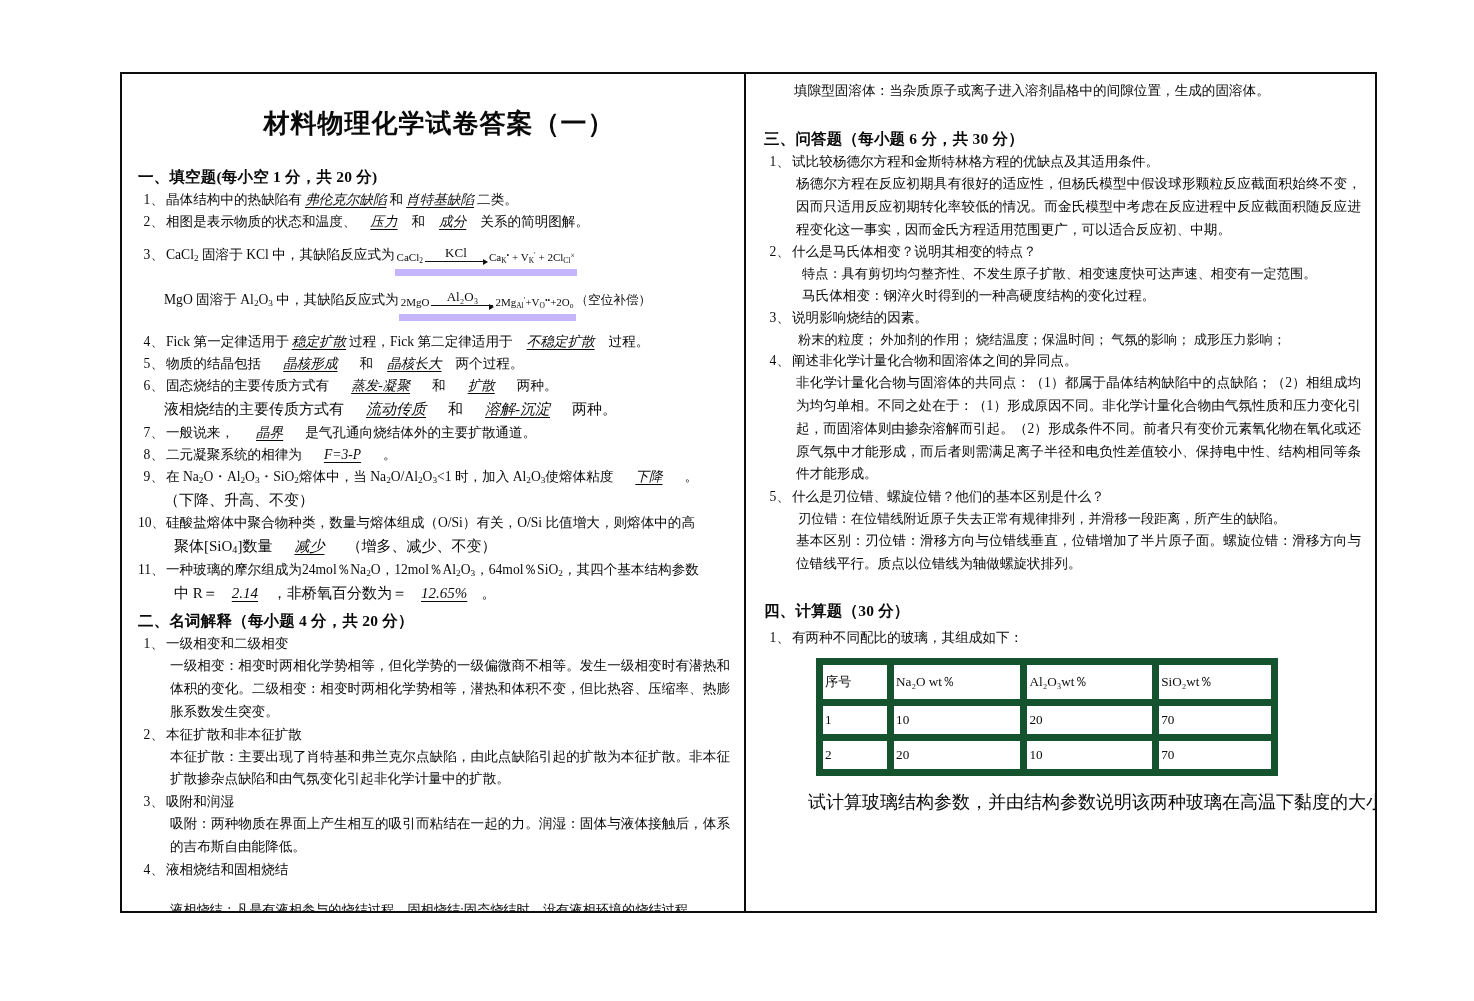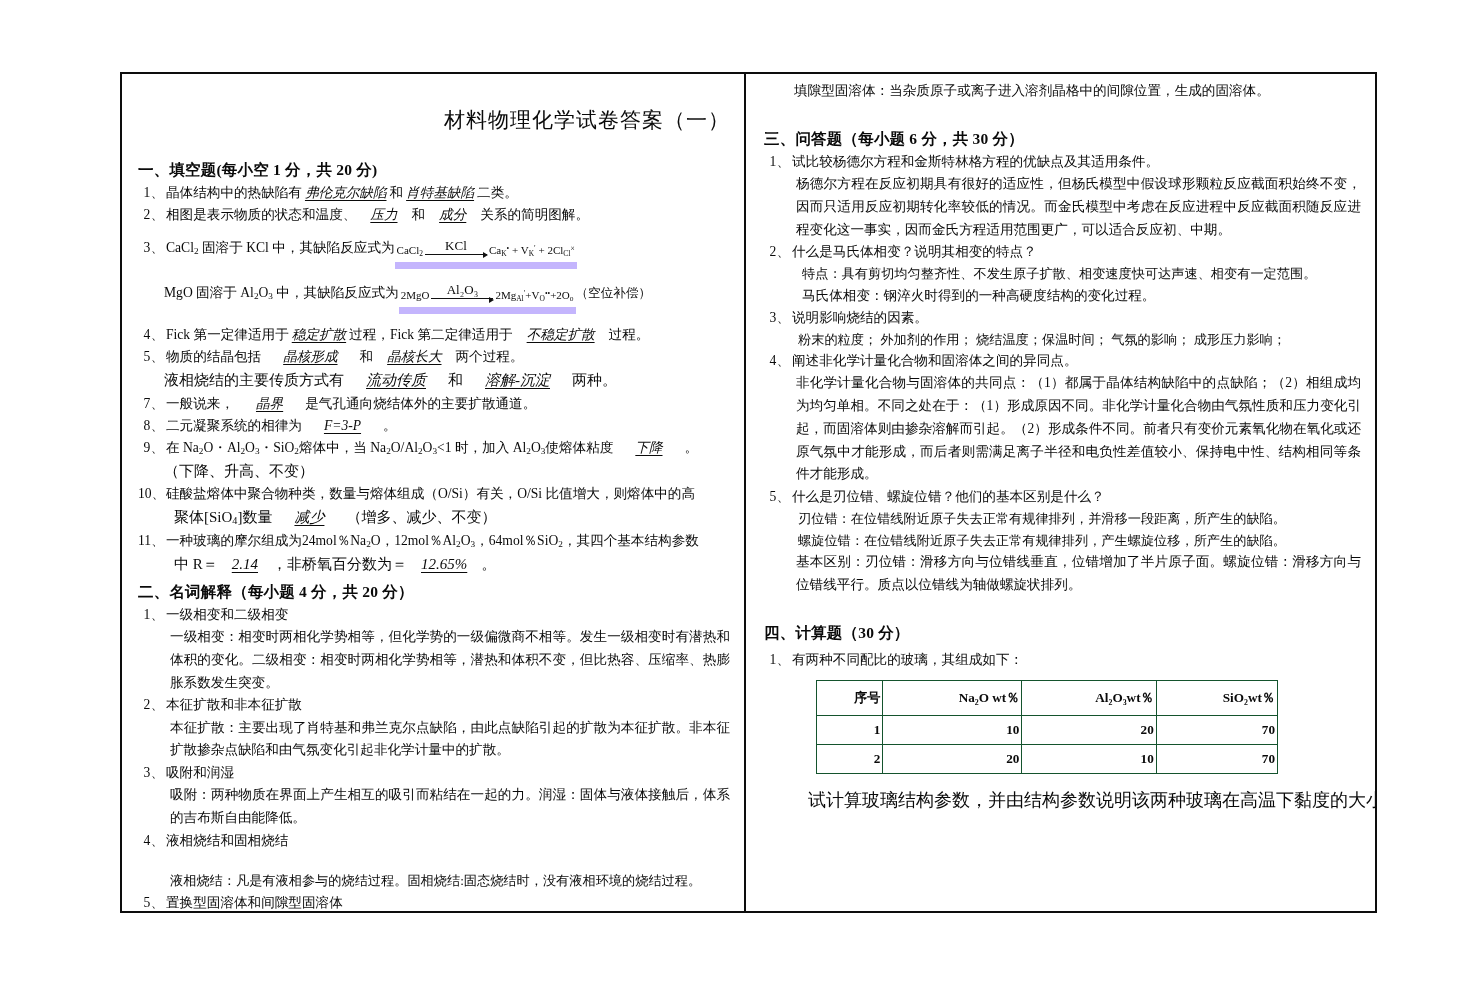--- a/index.html
+++ b/index.html
@@ -39,24 +39,24 @@
     border-right: 2px solid #0d0d0d;
     padding: 10px 14px 0 16px;
   }
   .col-right {
     width: 629px;
     padding: 6px 14px 0 18px;
   }
 
   
   .doc-title {
-    text-align: right;
+    text-align: center;
     font-family: "Liberation Serif", "DejaVu Serif", serif;
-    font-weight: normal;
-    font-size: 21px;
+    font-weight: bold;
+    font-size: 26px;
     letter-spacing: 1px;
     margin: 22px 0 0 0;
     padding-left: 10px;
   }
   .section-heading {
     font-weight: bold;
     font-size: 15.5px;
     margin: 0;
     padding: 0;
     line-height: 1.55;
@@ -166,24 +166,24 @@
 
   
   .calc-table-wrap { padding-left: 52px; margin-top: 9px; }
   table.comp-table {
     border-collapse: collapse;
     font-size: 13.2px;
     width: 462px;
   }
   table.comp-table th,
   table.comp-table td {
-    border: 1px solid #14532d;
-    text-align: right;
+    border: 7px solid #14532d;
+    text-align: left;
     padding: 5px 2px;
-    font-weight: bold;
+    font-weight: normal;
   }
   table.comp-table thead th { padding: 8px 2px; }
   table.comp-table tbody td { padding: 6px 2px; }
 
   .tail-line {
     font-size: 18px;
     line-height: 1.62;
     padding-left: 44px;
     margin-top: 12px;
     white-space: nowrap;
@@ -218,20 +218,23 @@
     </div>
 
     <div class="q-line" style="margin-top:10px">
       <span class="q-num">4、</span><span>Fick 第一定律适用于</span><span class="blank">稳定扩散</span><span>过程，Fick 第二定律适用于</span><span class="blank blank-wide">不稳定扩散</span><span>过程。</span>
     </div>
 
     <div class="q-line">
       <span class="q-num">5、</span><span>物质的结晶包括</span><span class="blank blank-xwide">晶核形成</span><span>和</span><span class="blank blank-wide">晶核长大</span><span>两个过程。</span>
     </div>
 
+    <div class="q-line">
+      <span class="q-num">6、</span><span>固态烧结的主要传质方式有</span><span class="blank blank-xwide">蒸发-凝聚</span><span>和</span><span class="blank blank-xwide">扩散</span><span>两种。</span>
+    </div>
     <div class="indent-hang">
       <span>液相烧结的主要传质方式有</span><span class="blank blank-xwide">流动传质</span><span>和</span><span class="blank blank-xwide">溶解-沉淀</span><span>两种。</span>
     </div>
 
     <div class="q-line">
       <span class="q-num">7、</span><span>一般说来，</span><span class="blank blank-xwide">晶界</span><span>是气孔通向烧结体外的主要扩散通道。</span>
     </div>
 
     <div class="q-line">
       <span class="q-num">8、</span><span>二元凝聚系统的相律为</span><span class="blank blank-xwide">F=3-P</span><span>。</span>
@@ -309,21 +312,20 @@
 
     <div class="q-line">
       <span class="q-num">4、</span><span>阐述非化学计量化合物和固溶体之间的异同点。</span>
     </div>
     <div class="ans-body">非化学计量化合物与固溶体的共同点：（1）都属于晶体结构缺陷中的点缺陷；（2）相组成均为均匀单相。不同之处在于：（1）形成原因不同。非化学计量化合物由气氛性质和压力变化引起，而固溶体则由掺杂溶解而引起。（2）形成条件不同。前者只有变价元素氧化物在氧化或还原气氛中才能形成，而后者则需满足离子半径和电负性差值较小、保持电中性、结构相同等条件才能形成。</div>
 
     <div class="q-line">
       <span class="q-num">5、</span><span>什么是刃位错、螺旋位错？他们的基本区别是什么？</span>
     </div>
     <div class="indent-deeper" style="padding-left:34px;font-size:13.2px">刃位错：在位错线附近原子失去正常有规律排列，并滑移一段距离，所产生的缺陷。</div>
-    <div class="indent-deeper" style="padding-left:34px;font-size:13.2px">螺旋位错：在位错线附近原子失去正常有规律排列，产生螺旋位移，所产生的缺陷。</div>
     <div class="ans-body">基本区别：刃位错：滑移方向与位错线垂直，位错增加了半片原子面。螺旋位错：滑移方向与位错线平行。质点以位错线为轴做螺旋状排列。</div>
 
     <div class="section-heading sec-gap-top">四、计算题（30 分）</div>
 
     <div class="q-line" style="margin-top:4px">
       <span class="q-num">1、</span><span>有两种不同配比的玻璃，其组成如下：</span>
     </div>
 
     <div class="calc-table-wrap">
       <table class="comp-table">

